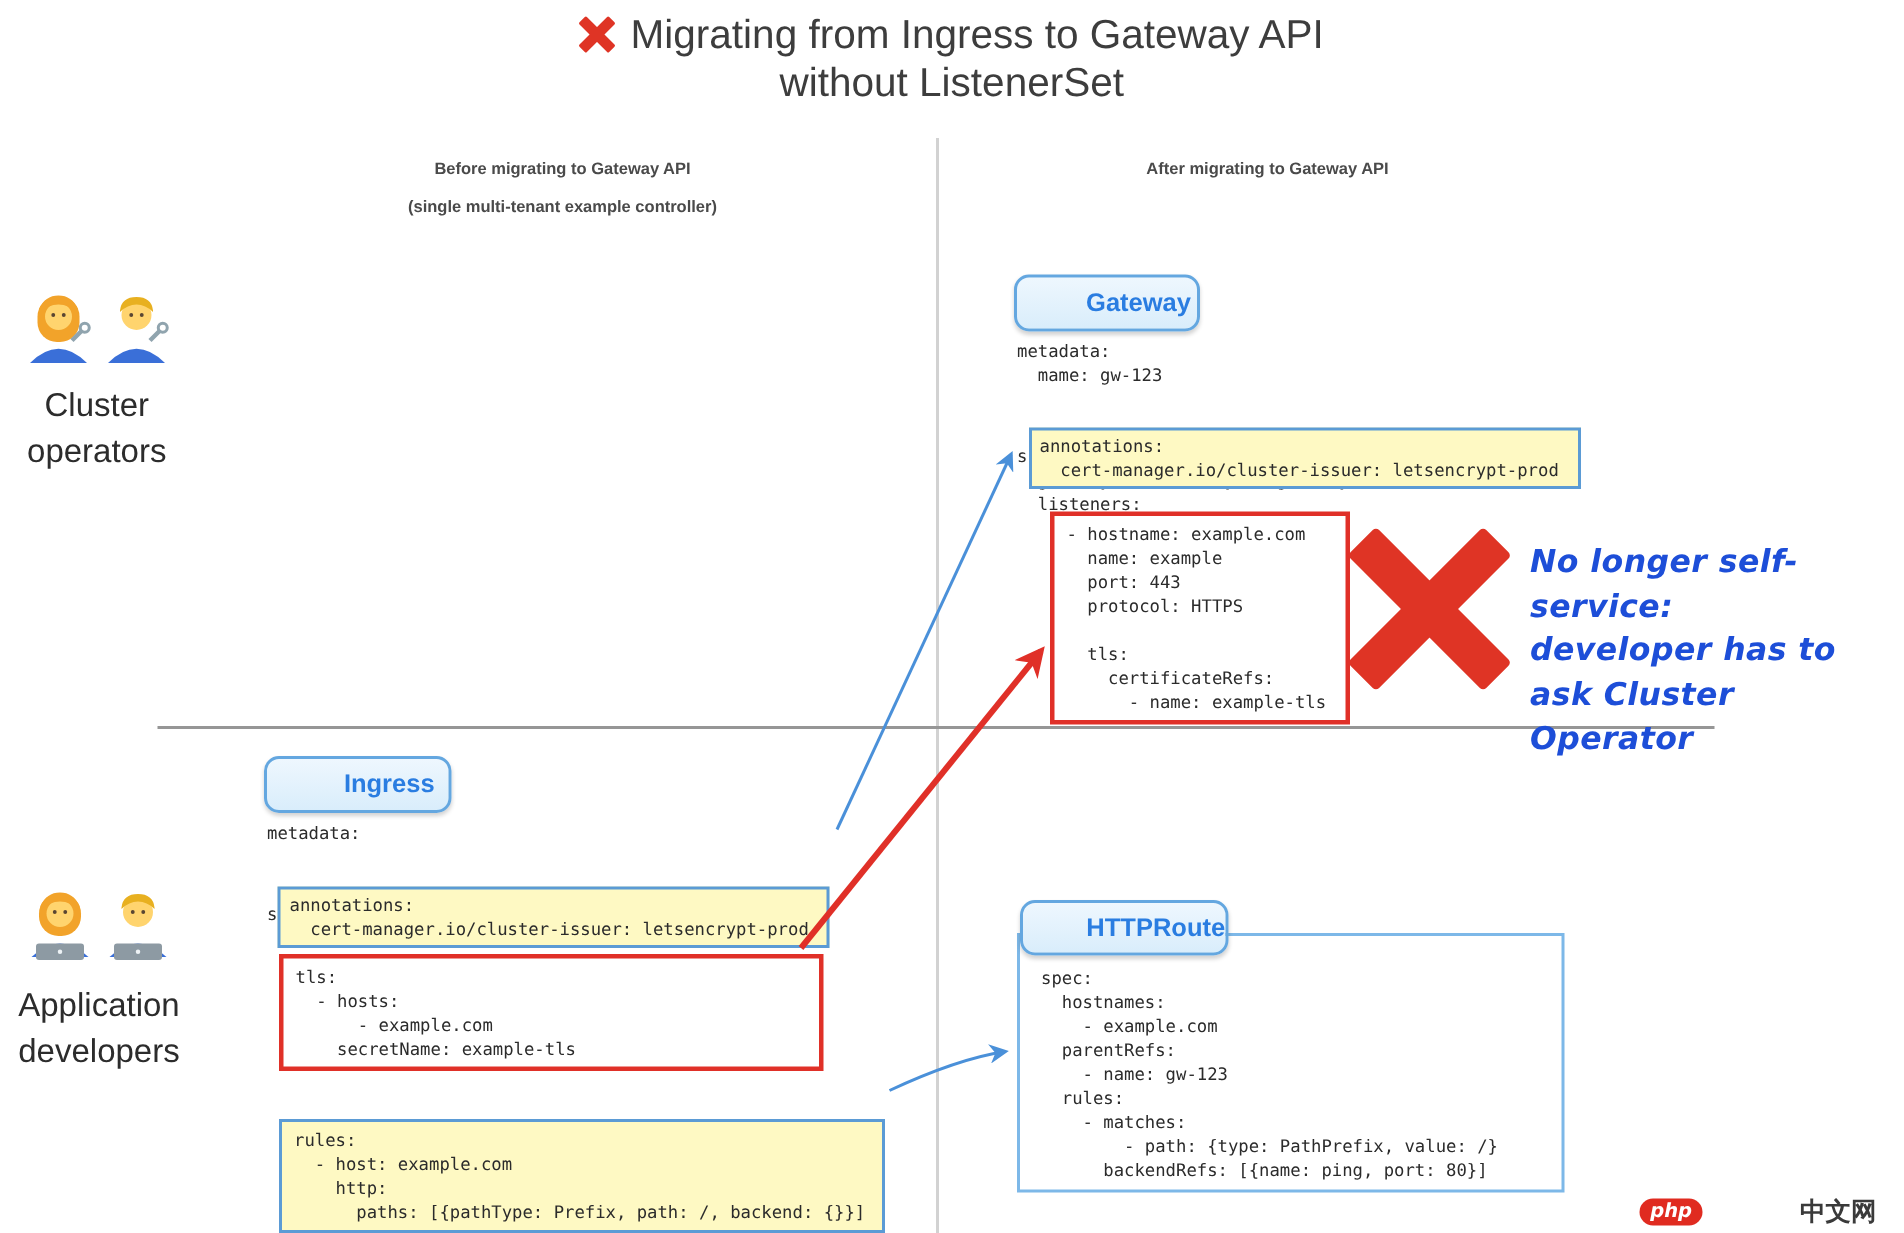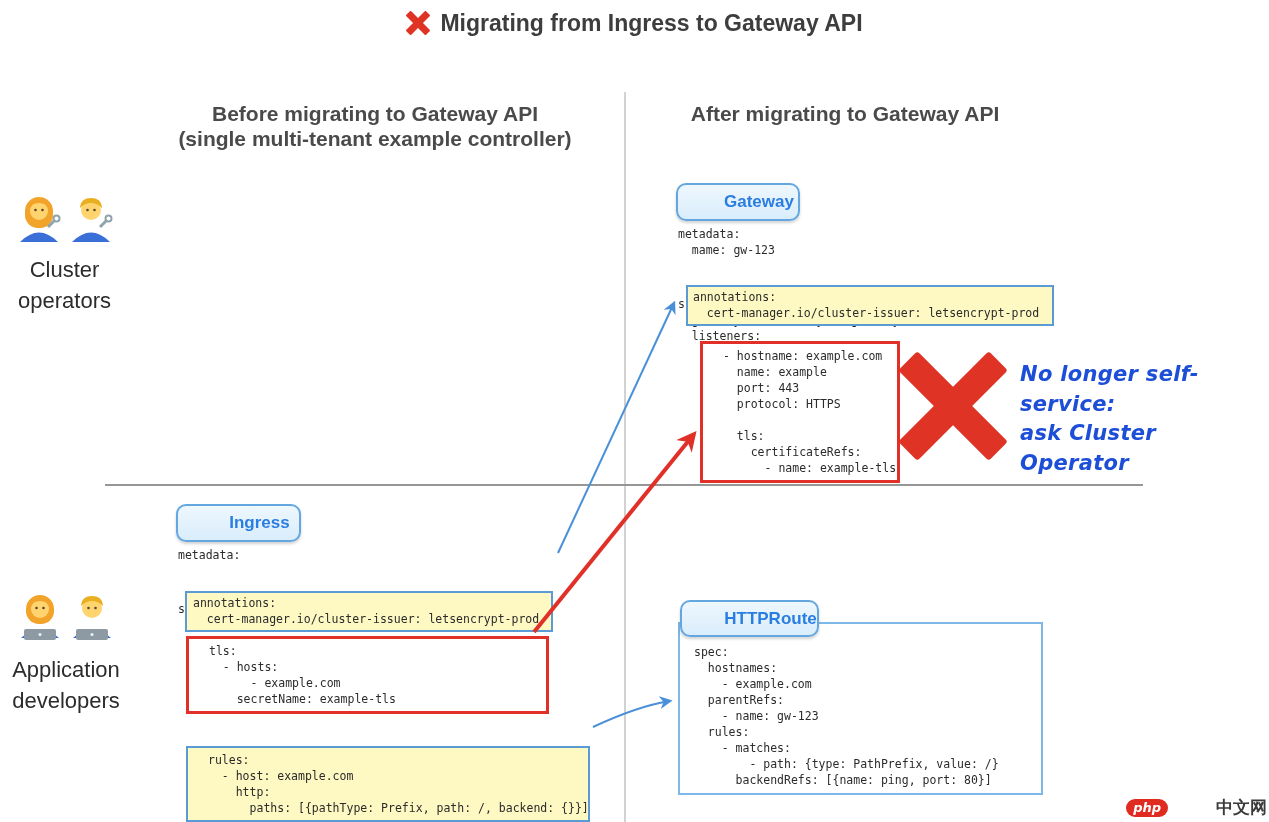--- a/index.html
+++ b/index.html
@@ -7,61 +7,61 @@
   .canvas { position:relative; width:1269px; height:822px; background:#fff; overflow:hidden;
             font-family:"Liberation Sans", sans-serif; }
   .abs { position:absolute; }
 
   
   .divider-v { left:624px; top:92px; width:2px; height:730px; background:#d2d2d2; }
   .divider-h { left:105px; top:484px; width:1038px; height:2px; background:#969696; }
 
   
   .title-wrap { left:0; top:7px; width:100%; text-align:center; color:#3d3d3d;
-                font-size:23px; font-weight:bold; line-height:32px; }
+                font-size:27px; font-weight:normal; line-height:32px; }
   .title-line { display:flex; align-items:center; justify-content:center; gap:10px; }
 
   
   .x-mark { position:relative; display:inline-block; width:24px; height:24px; }
   .x-mark::before, .x-mark::after { content:""; position:absolute; left:50%; top:50%;
      width:28px; height:7px; background:#df3425; border-radius:1px; }
   .x-mark::before { transform:translate(-50%,-50%) rotate(45deg); }
   .x-mark::after  { transform:translate(-50%,-50%) rotate(-45deg); }
   .x-big { width:100px; height:98px; }
   .x-big::before, .x-big::after { width:128px; height:27px; border-radius:3px; }
 
   
-  .col-header { font-size:21px; font-weight:bold; color:#4a4a4a; text-align:center; line-height:25px; }
+  .col-header { font-size:11px; font-weight:bold; color:#4a4a4a; text-align:center; line-height:25px; }
 
   
   .pill { position:absolute; background:linear-gradient(#eef7fe,#d9edfb); border:2px solid #64a7e0;
           border-radius:10px; display:flex; align-items:center; justify-content:center;
           color:#2a7de1; font-weight:bold; font-size:17px; box-shadow:0 2px 3px rgba(0,0,0,0.18); z-index:5;padding-left:42px; }
 
   
   .yaml { font-family:"DejaVu Sans Mono", monospace; font-size:11.5px; line-height:16px;
           color:#2b2b2b; white-space:pre; }
   .box-blue { border:2px solid #5b9bd5; background:#fef9c3; z-index:3;margin-top:28px; }
   .box-red  { border:3px solid #e03028; background:#fff; z-index:3; }
   .box-lblue{ border:2px solid #7db8e8; background:#fff; z-index:2; }
-  .pad { padding:4px 20px; }
+  .pad { padding:4px 8px; }
 
   
   .actor { text-align:center; color:#2c2c2c; font-size:22px; line-height:31px; }
   .actor .icons { display:flex; justify-content:center; gap:6px; margin-bottom:12px; }
 
   
   .note { color:#1d4ed8; font-size:21px; line-height:29.5px; font-style:italic; font-weight:bold;
           font-family:"DejaVu Sans", sans-serif; letter-spacing:0.3px; }
 
   
   svg.arrows { left:0; top:0; z-index:4; pointer-events:none; }
 
   
-  .watermark { position:absolute; right:2px; bottom:3px; display:flex; align-items:center; gap:3px; z-index:6;justify-content:center; }
+  .watermark { position:absolute; right:18px; bottom:3px; display:flex; align-items:center; gap:20px; z-index:6;justify-content:center; }
   .php-pill { background:#e02b20; color:#fff; font-style:italic; font-weight:bold; font-size:13px;
               padding:1px 7px 2px; border-radius:11px; font-family:"DejaVu Sans", sans-serif; }
   .wm-text { color:#3a3a3a; font-weight:bold; font-size:17px; font-family:"DejaVu Sans", sans-serif;margin-left:45px; }
 </style>
 </head>
 <body>
 
 <div class="canvas">
 
   
@@ -82,20 +82,21 @@
     <line x1="534" y1="632" x2="694" y2="434" stroke="#e03028" stroke-width="4" marker-end="url(#head-red)"></line>
     <path d="M593,727 Q638,706 670,701" fill="none" stroke="#4a90d9" stroke-width="2" marker-end="url(#head-blue)"></path>
   </svg>
 
   
   <div class="abs title-wrap">
     <div class="title-line">
       <span class="x-mark"></span>
       <span>Migrating from Ingress to Gateway API</span>
     </div>
+    <div>without ListenerSet</div>
   </div>
 
   
   <div class="abs col-header" style="left:155px; top:101px; width:440px;">
     <div>Before migrating to Gateway API</div>
     <div>(single multi-tenant example controller)</div>
   </div>
   <div class="abs col-header" style="left:632px; top:101px; width:426px;">
     <div>After migrating to Gateway API</div>
   </div>
@@ -175,20 +176,21 @@
 
   tls:
     certificateRefs:
       - name: example-tls</div>
   </div>
 
   
   <div class="abs x-mark x-big" style="left:903px; top:357px;"></div>
   <div class="abs note" style="left:1020px; top:360px; width:245px;">
     <div>No longer self-service:</div>
+    <div>developer has to</div>
     <div>ask Cluster Operator</div>
   </div>
 
   
   <div class="pill" style="left:176px; top:504px; width:125px; height:38px;">
     <span>Ingress</span>
   </div>
   <div class="abs yaml" style="left:178px; top:547px;">metadata:</div>
   <div class="abs box-blue" style="left:185px; top:563px; width:368px;">
     <div class="yaml" style="padding:2px 3px 3px 6px;">annotations:

